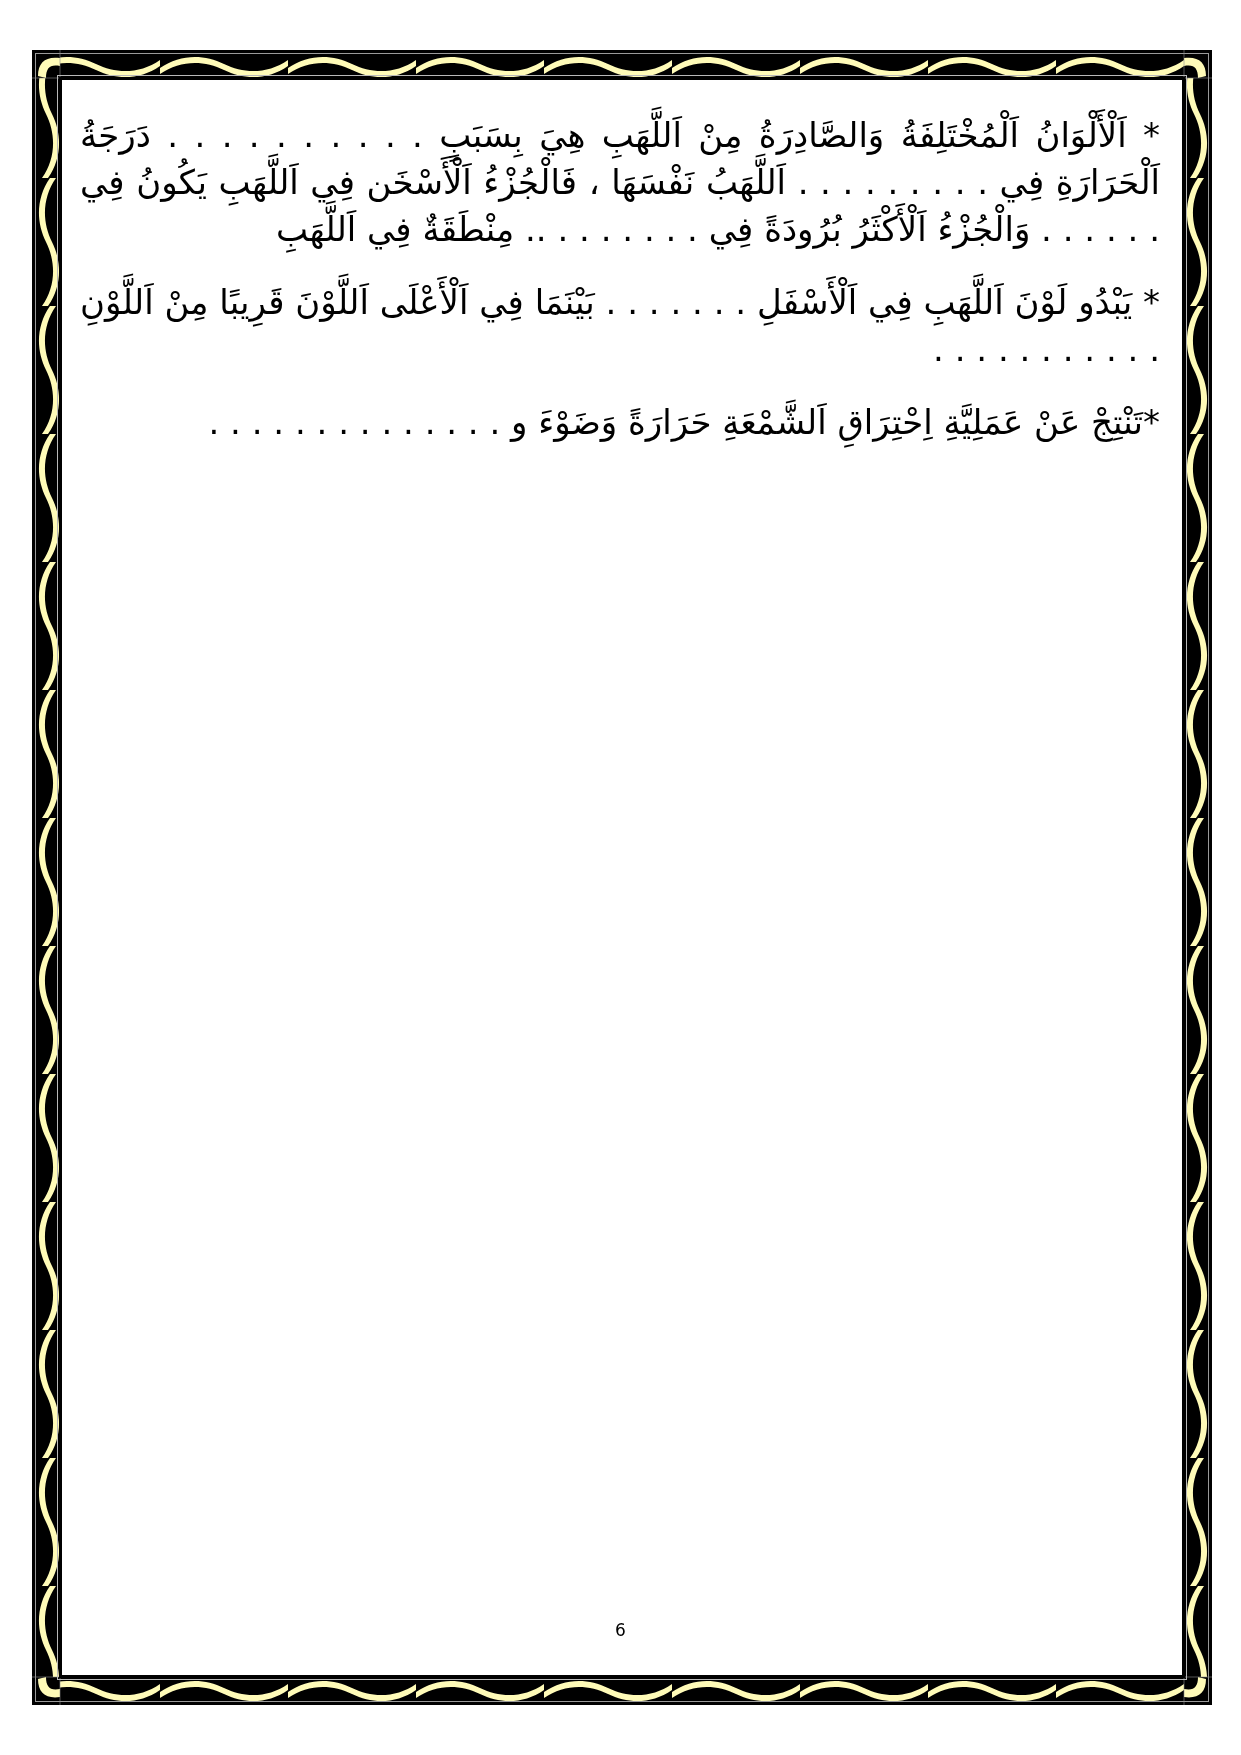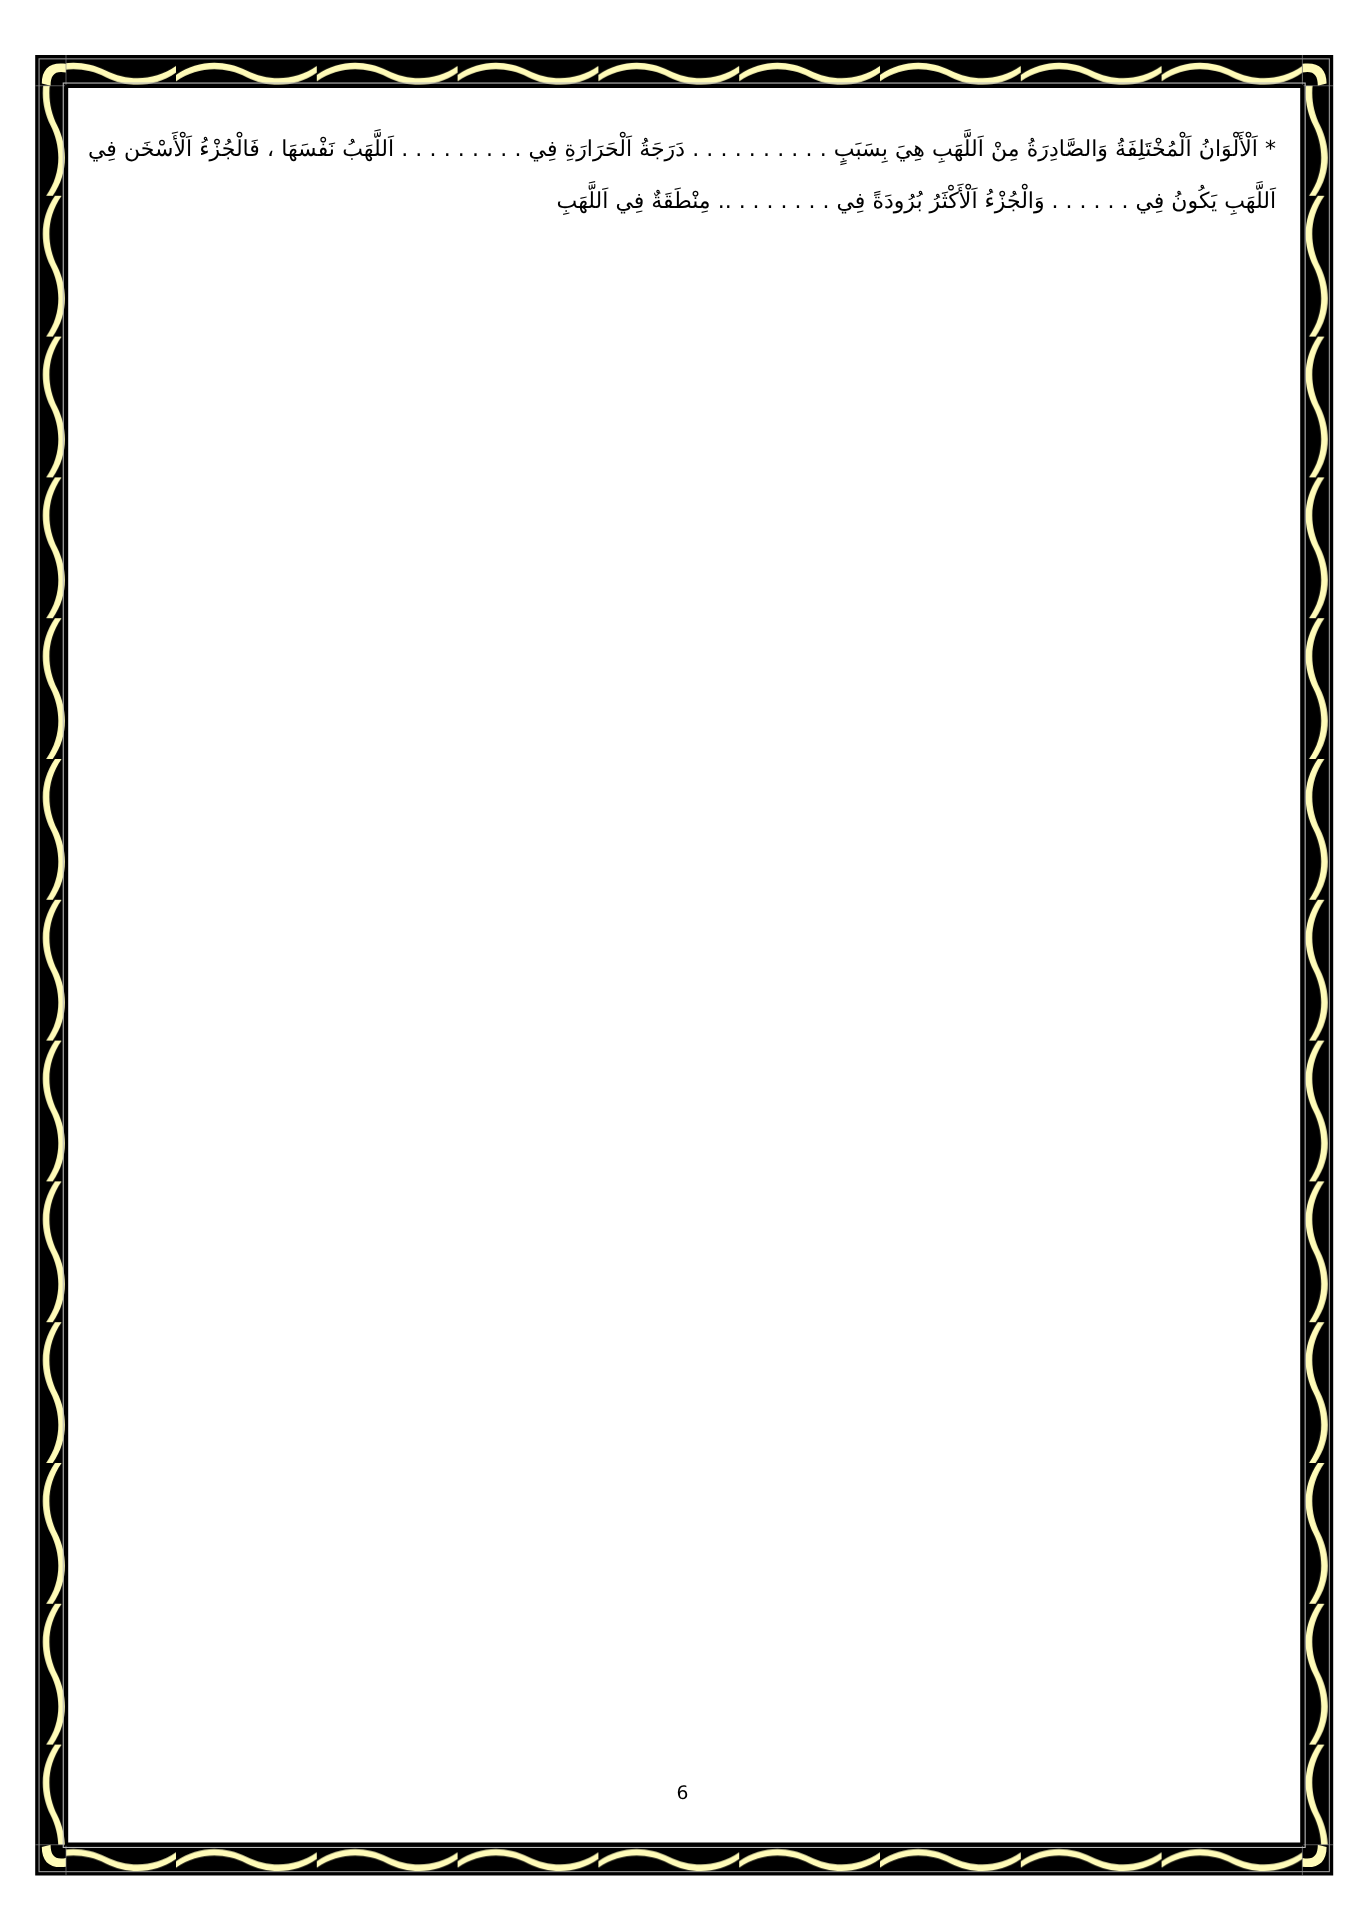--- a/index.html
+++ b/index.html
@@ -14,21 +14,21 @@
   .frame-white { position: absolute; left: 3px; top: 3px; right: 3px; bottom: 3px; background: #fff; }
   .ribbon { position: absolute; left: 0; top: 0; }
 
   
   .content {
     position: absolute;
     left: 80px; top: 112px; width: 1080px;
     direction: rtl; text-align: right;
     font-family: "DejaVu Sans", sans-serif;
     color: #000;
-    font-size: 20px;
+    font-size: 34px;
     line-height: 47px;
   }
   .para { margin: 0 0 26px 0; text-align: justify; text-align-last: right; }
   .para.last { margin-bottom: 0; }
   .page-number {
     position: absolute; left: 0; width: 1241px; top: 1620px;
     text-align: center;
     font-family: "DejaVu Sans", sans-serif;
     font-size: 17px; color: #000;
   }
@@ -65,16 +65,18 @@
       </g>
     </svg>
     <div class="frame-inner-area">
       <div class="frame-inner-line"></div>
       <div class="frame-white"></div>
     </div>
   </div>
 
   <div class="content">
     <p class="para">* اَلْأَلْوَانُ اَلْمُخْتَلِفَةُ وَالصَّادِرَةُ مِنْ اَللَّهَبِ هِيَ بِسَبَبٍ . . . . . . . . . . دَرَجَةُ اَلْحَرَارَةِ فِي . . . . . . . . . اَللَّهَبُ نَفْسَهَا ، فَالْجُزْءُ اَلْأَسْخَن فِي اَللَّهَبِ يَكُونُ فِي . . . . . . وَالْجُزْءُ اَلْأَكْثَرُ بُرُودَةً فِي . . . . . . . .. مِنْطَقَةٌ فِي اَللَّهَبِ</p>
+    <p class="para">* يَبْدُو لَوْنَ اَللَّهَبِ فِي اَلْأَسْفَلِ . . . . . . . بَيْنَمَا فِي اَلْأَعْلَى        اَللَّوْنَ قَرِيبًا مِنْ اَللَّوْنِ . . . . . . . . . . .</p>
+    <p class="para last">*تَنْتِجْ عَنْ عَمَلِيَّةِ اِحْتِرَاقِ اَلشَّمْعَةِ حَرَارَةً وَضَوْءَ و . . . . . . . . . . . . . .</p>
   </div>
 
   <div class="page-number">6</div>
 </div>
 
 </body></html>

